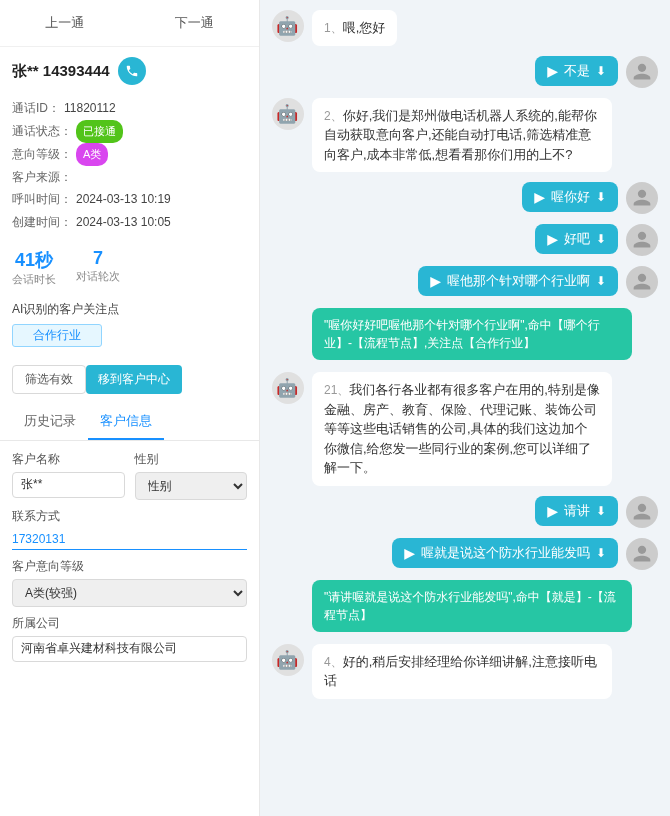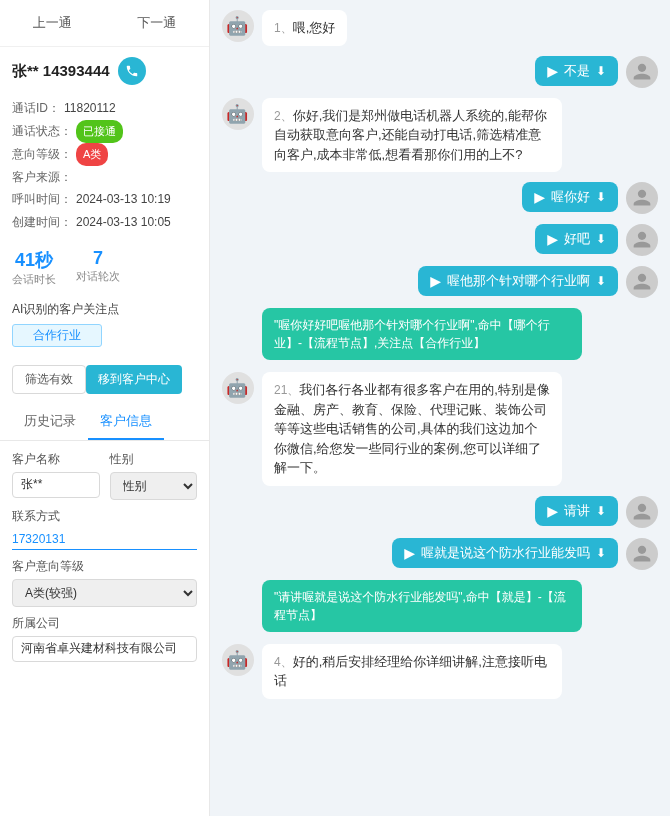--- a/index.html
+++ b/index.html
@@ -8,21 +8,21 @@
       font-size: 13px;
       background: #f5f5f5;
       width: 670px;
       min-height: 816px;
       display: flex;
       overflow: hidden;
     }
 
     
     .left-panel {
-      width: 210px;
+      width: 260px;
       background: #fff;
       border-right: 1px solid #e8e8e8;
       display: flex;
       flex-direction: column;
       height: 816px;
       overflow-y: auto;
     }
 
     .nav-row {
       display: flex;
@@ -70,21 +70,21 @@
     }
     .info-label { color: #666; white-space: nowrap; }
     .badge-green {
       background: #52c41a;
       color: white;
       border-radius: 10px;
       padding: 1px 7px;
       font-size: 11px;
     }
     .badge-blue {
-      background: #ef4444;
+      background: #d946ef;
       color: white;
       border-radius: 10px;
       padding: 1px 7px;
       font-size: 11px;
       text-align: right;
     }
 
     .stats-row {
       display: flex;
       padding: 8px 12px;

